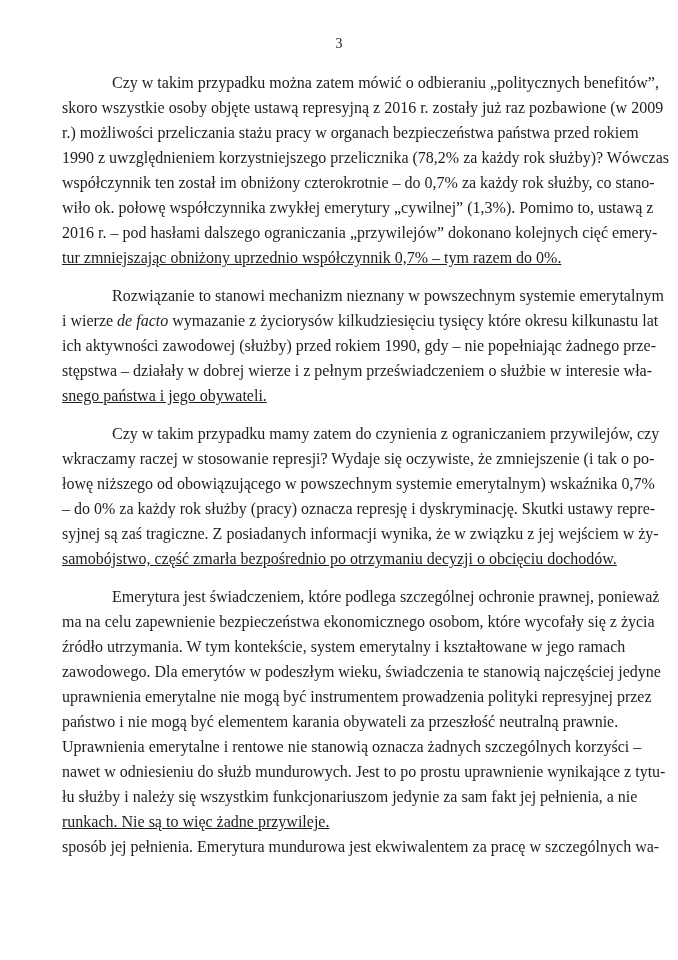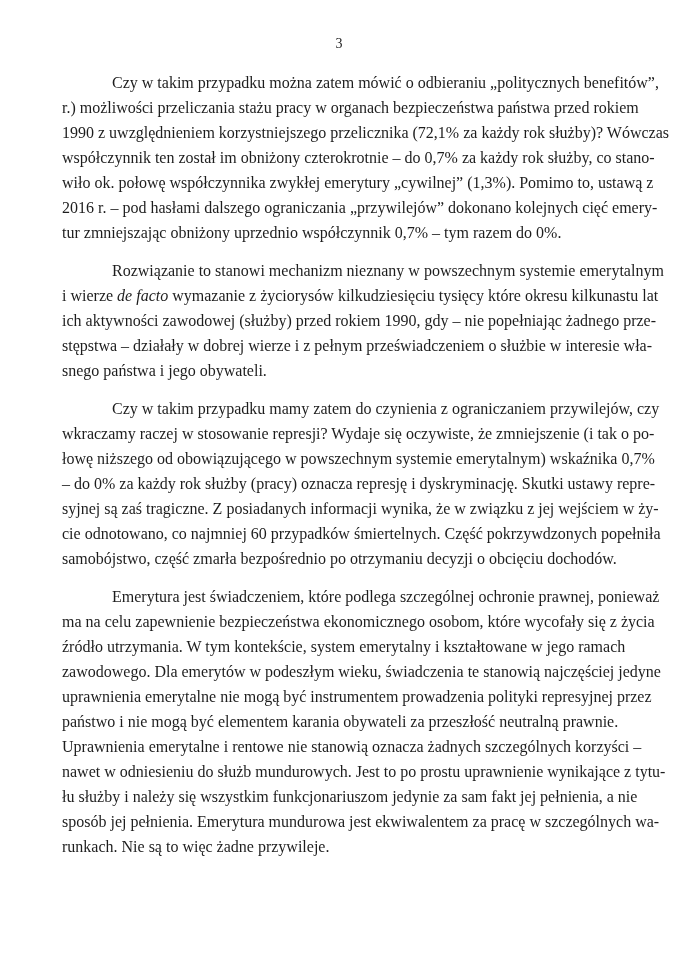--- a/index.html
+++ b/index.html
@@ -40,63 +40,64 @@
     height: 25px;
     white-space: nowrap;
     text-align: justify;
     text-align-last: justify;
   }
   .line.first {
     text-indent: 50px;
   }
   .line.last {
     text-align-last: left;
+    text-decoration: underline;
   }
   .italic {
     font-style: italic;
   }
 </style>
 </head>
 <body>
 
 <div class="page">
   <div class="page-number">3</div>
   <div class="content">
       <div class="para">
         <div class="line first"><span>Czy w takim przypadku można zatem mówić o odbieraniu „politycznych benefitów”,</span></div>
+        <div class="line"><span>skoro wszystkie osoby objęte ustawą represyjną z 2016 r. zostały już raz pozbawione (w 2009</span></div>
         <div class="line"><span>r.) możliwości przeliczania stażu pracy w organach bezpieczeństwa państwa przed rokiem</span></div>
-        <div class="line"><span>1990 z uwzględnieniem korzystniejszego przelicznika (72,1% za każdy rok służby)? Wówczas</span></div>
+        <div class="line"><span>1990 z uwzględnieniem korzystniejszego przelicznika (78,2% za każdy rok służby)? Wówczas</span></div>
         <div class="line"><span>współczynnik ten został im obniżony czterokrotnie – do 0,7% za każdy rok służby, co stano-</span></div>
         <div class="line"><span>wiło ok. połowę współczynnika zwykłej emerytury „cywilnej” (1,3%). Pomimo to, ustawą z</span></div>
         <div class="line"><span>2016 r. – pod hasłami dalszego ograniczania „przywilejów” dokonano kolejnych cięć emery-</span></div>
         <div class="line last"><span>tur zmniejszając obniżony uprzednio współczynnik 0,7% – tym razem do 0%.</span></div>
       </div>
       <div class="para">
         <div class="line first"><span>Rozwiązanie to stanowi mechanizm nieznany w powszechnym systemie emerytalnym</span></div>
         <div class="line"><span>i wierze </span><span class="italic">de facto</span><span> wymazanie z życiorysów kilkudziesięciu tysięcy które okresu kilkunastu lat</span></div>
         <div class="line"><span>ich aktywności zawodowej (służby) przed rokiem 1990, gdy – nie popełniając żadnego prze-</span></div>
         <div class="line"><span>stępstwa – działały w dobrej wierze i z pełnym przeświadczeniem o służbie w interesie wła-</span></div>
         <div class="line last"><span>snego państwa i jego obywateli.</span></div>
       </div>
       <div class="para">
         <div class="line first"><span>Czy w takim przypadku mamy zatem do czynienia z ograniczaniem przywilejów, czy</span></div>
         <div class="line"><span>wkraczamy raczej w stosowanie represji? Wydaje się oczywiste, że zmniejszenie (i tak o po-</span></div>
         <div class="line"><span>łowę niższego od obowiązującego w powszechnym systemie emerytalnym) wskaźnika 0,7%</span></div>
         <div class="line"><span>– do 0% za każdy rok służby (pracy) oznacza represję i dyskryminację. Skutki ustawy repre-</span></div>
         <div class="line"><span>syjnej są zaś tragiczne. Z posiadanych informacji wynika, że w związku z jej wejściem w ży-</span></div>
-        <div class="line"><span>cie odnotowano, co najmniej 60 przypadków śmiertelnych. Część pokrzywdzonych popełniła</span></div>
         <div class="line last"><span>samobójstwo, część zmarła bezpośrednio po otrzymaniu decyzji o obcięciu dochodów.</span></div>
       </div>
       <div class="para">
         <div class="line first"><span>Emerytura jest świadczeniem, które podlega szczególnej ochronie prawnej, ponieważ</span></div>
         <div class="line"><span>ma na celu zapewnienie bezpieczeństwa ekonomicznego osobom, które wycofały się z życia</span></div>
         <div class="line"><span>źródło utrzymania. W tym kontekście, system emerytalny i kształtowane w jego ramach</span></div>
         <div class="line"><span>zawodowego. Dla emerytów w podeszłym wieku, świadczenia te stanowią najczęściej jedyne</span></div>
         <div class="line"><span>uprawnienia emerytalne nie mogą być instrumentem prowadzenia polityki represyjnej przez</span></div>
         <div class="line"><span>państwo i nie mogą być elementem karania obywateli za przeszłość neutralną prawnie.</span></div>
         <div class="line"><span>Uprawnienia emerytalne i rentowe nie stanowią oznacza żadnych szczególnych korzyści –</span></div>
         <div class="line"><span>nawet w odniesieniu do służb mundurowych. Jest to po prostu uprawnienie wynikające z tytu-</span></div>
         <div class="line"><span>łu służby i należy się wszystkim funkcjonariuszom jedynie za sam fakt jej pełnienia, a nie</span></div>
+        <div class="line last"><span>runkach. Nie są to więc żadne przywileje.</span></div>
         <div class="line"><span>sposób jej pełnienia. Emerytura mundurowa jest ekwiwalentem za pracę w szczególnych wa-</span></div>
-        <div class="line last"><span>runkach. Nie są to więc żadne przywileje.</span></div>
       </div>
     </div>
 </div>
 
 </body></html>

